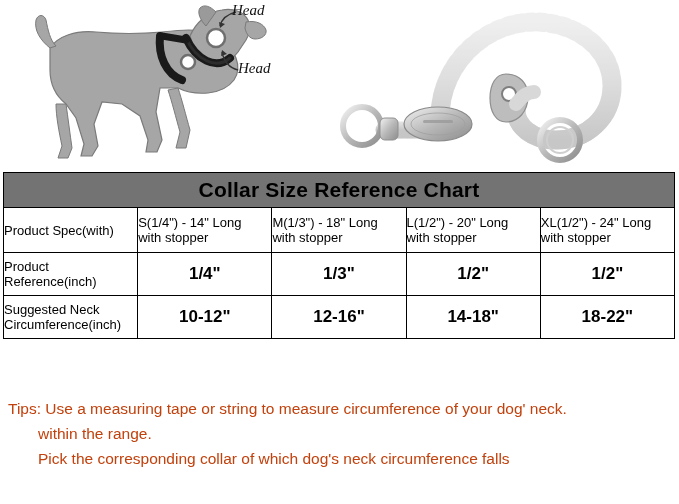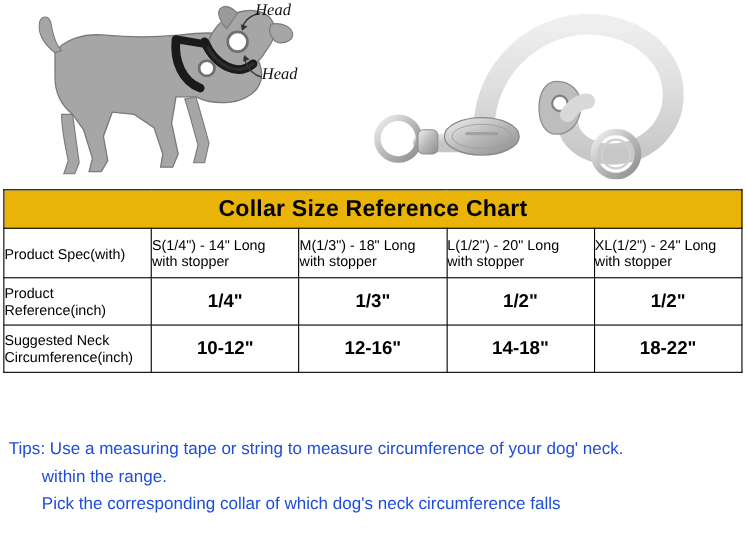--- a/index.html
+++ b/index.html
@@ -69,21 +69,21 @@
   table.size-chart {
     border-collapse: collapse;
     width: 672px;
     table-layout: fixed;
   }
   table.size-chart td, table.size-chart th {
     border: 1px solid #000;
     padding: 0;
   }
   .chart-title-cell {
-    background: #eab308;
+    background: #737373;
     text-align: center;
     font-size: 21px;
     font-weight: bold;
     height: 34px;
     letter-spacing: 0.2px;
   }
   .spec-head {
     font-size: 13px;
     padding: 6px 5px;
     vertical-align: middle;
@@ -111,21 +111,21 @@
   .col-n { width: 134px; }
 
   
   .tips {
     position: absolute;
     left: 8px;
     top: 396px;
     width: 660px;
     font-size: 15.5px;
     line-height: 25px;
-    color: #1d4ed8;
+    color: #c2410c;
   }
   .tips .indent {
     display: block;
     padding-left: 30px;
   }
 </style>
 </head>
 <body>
 
 <div class="page">

